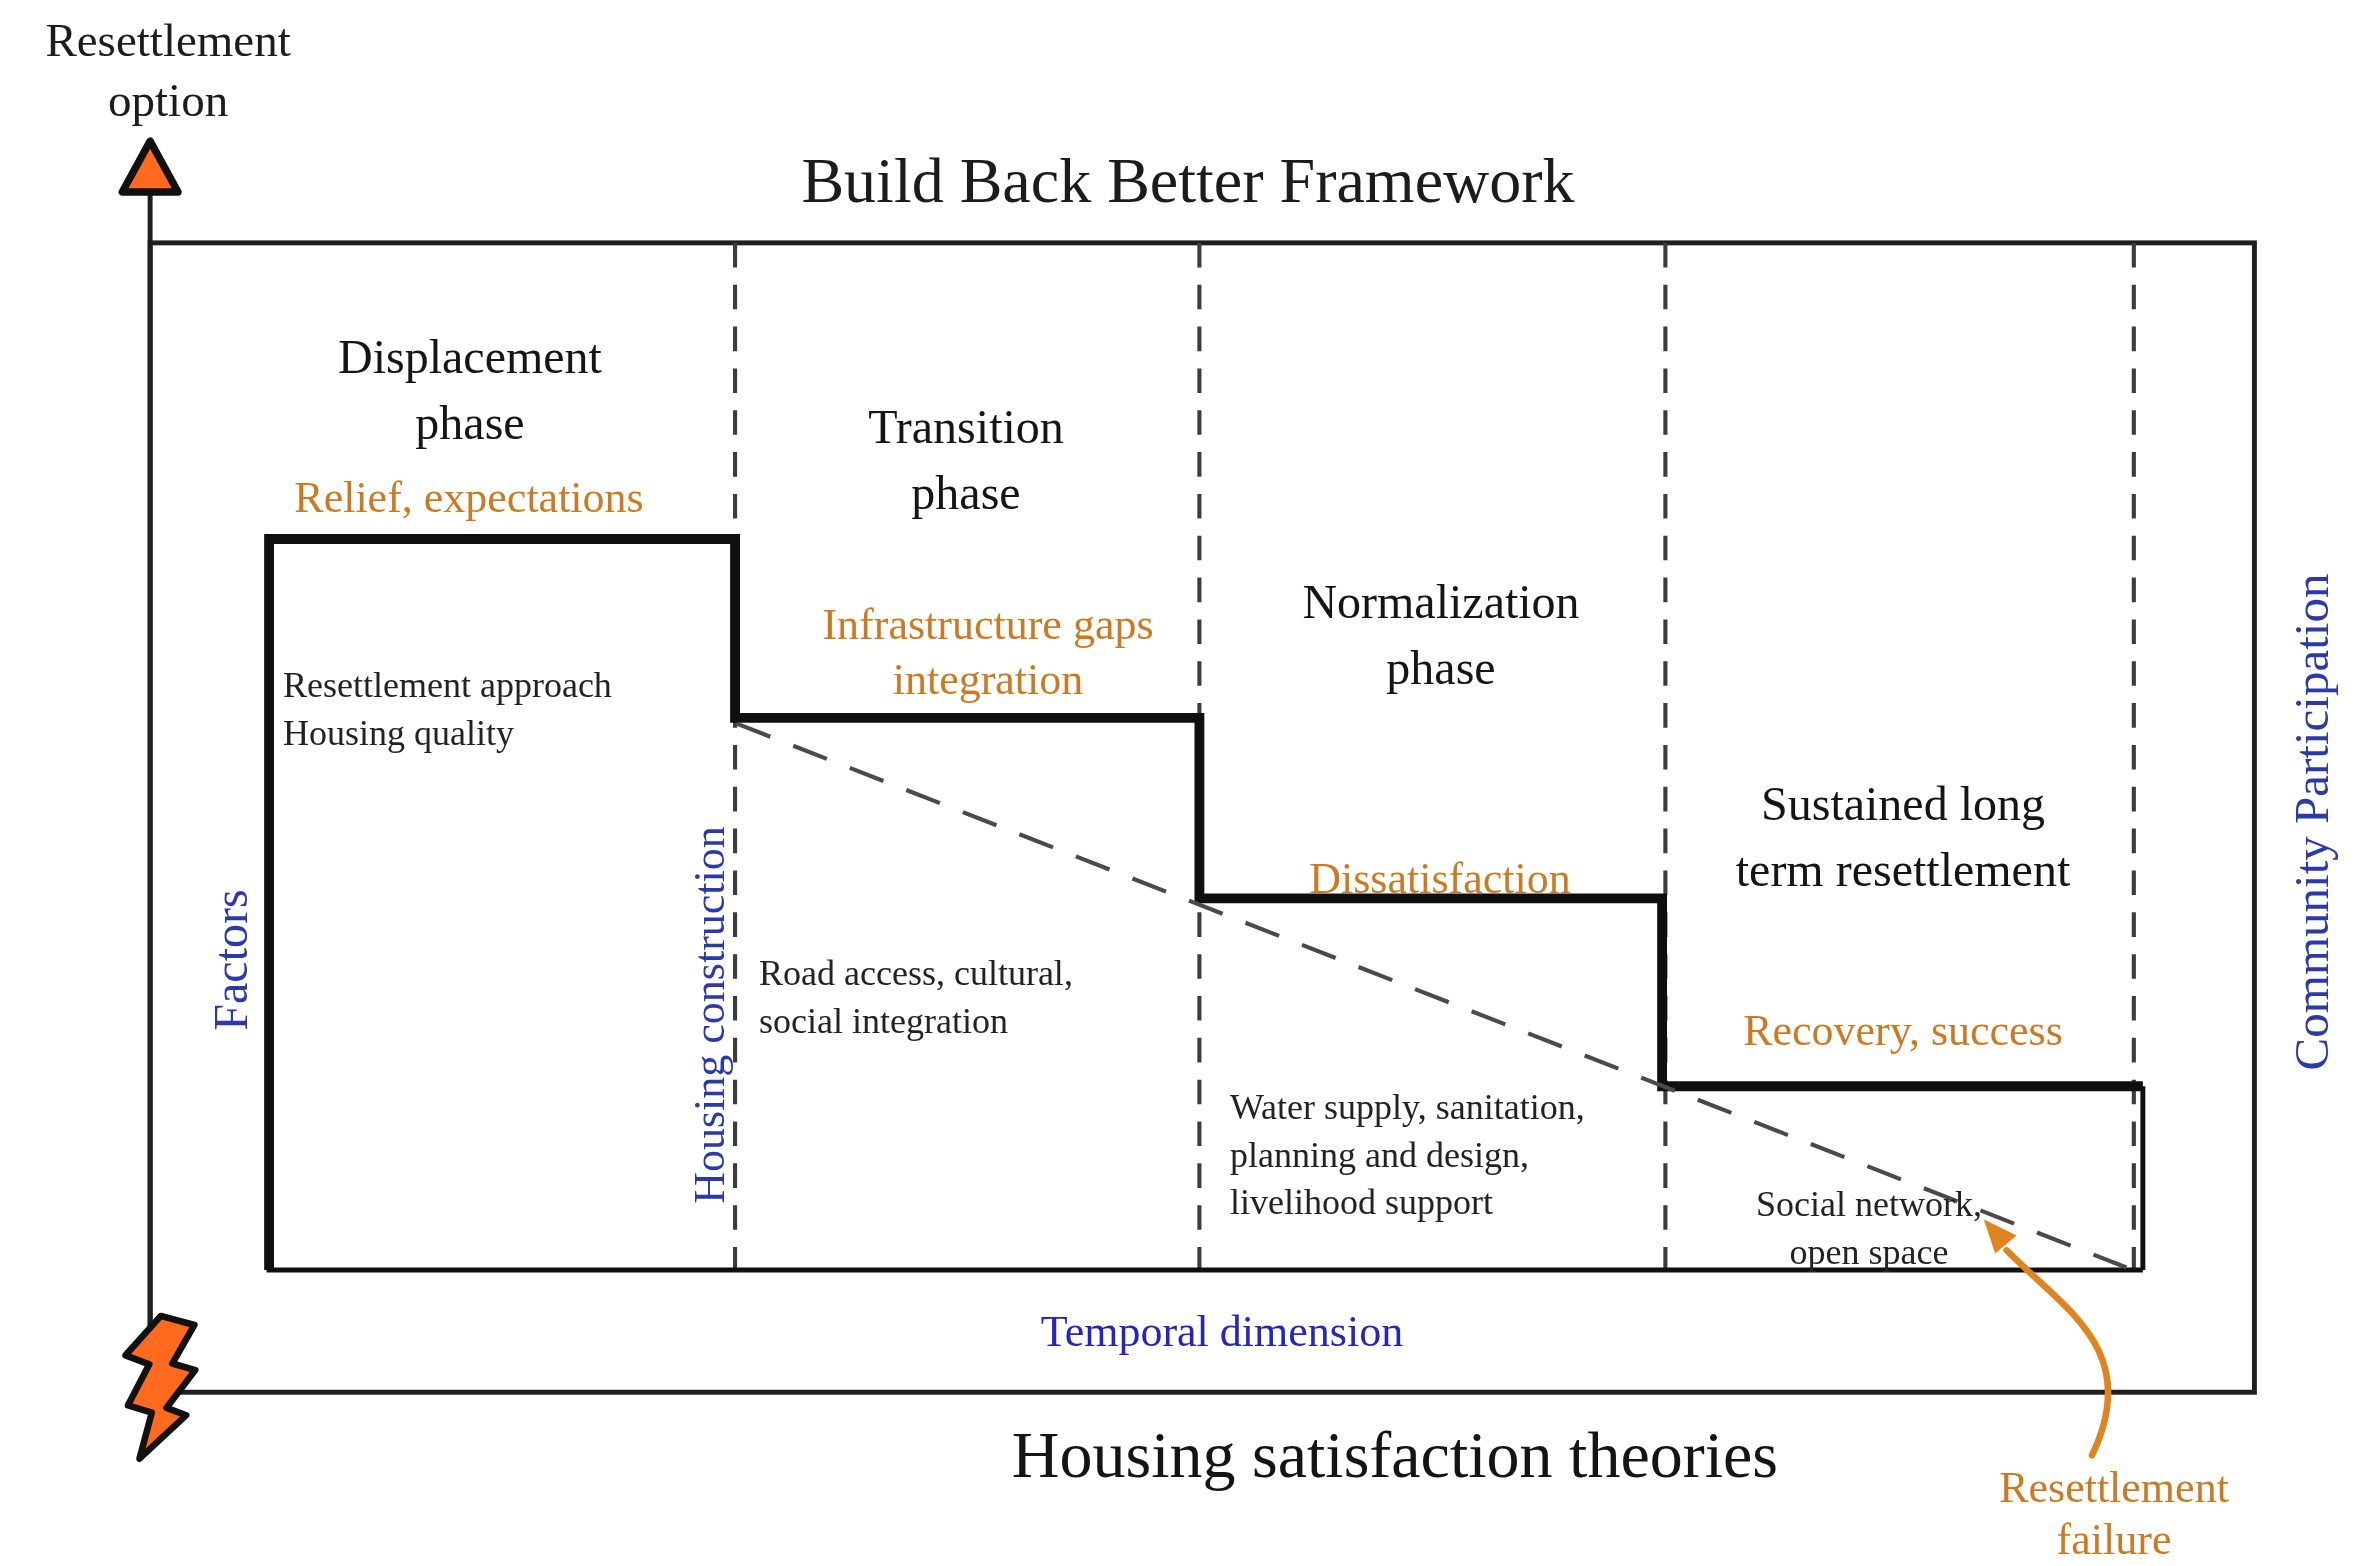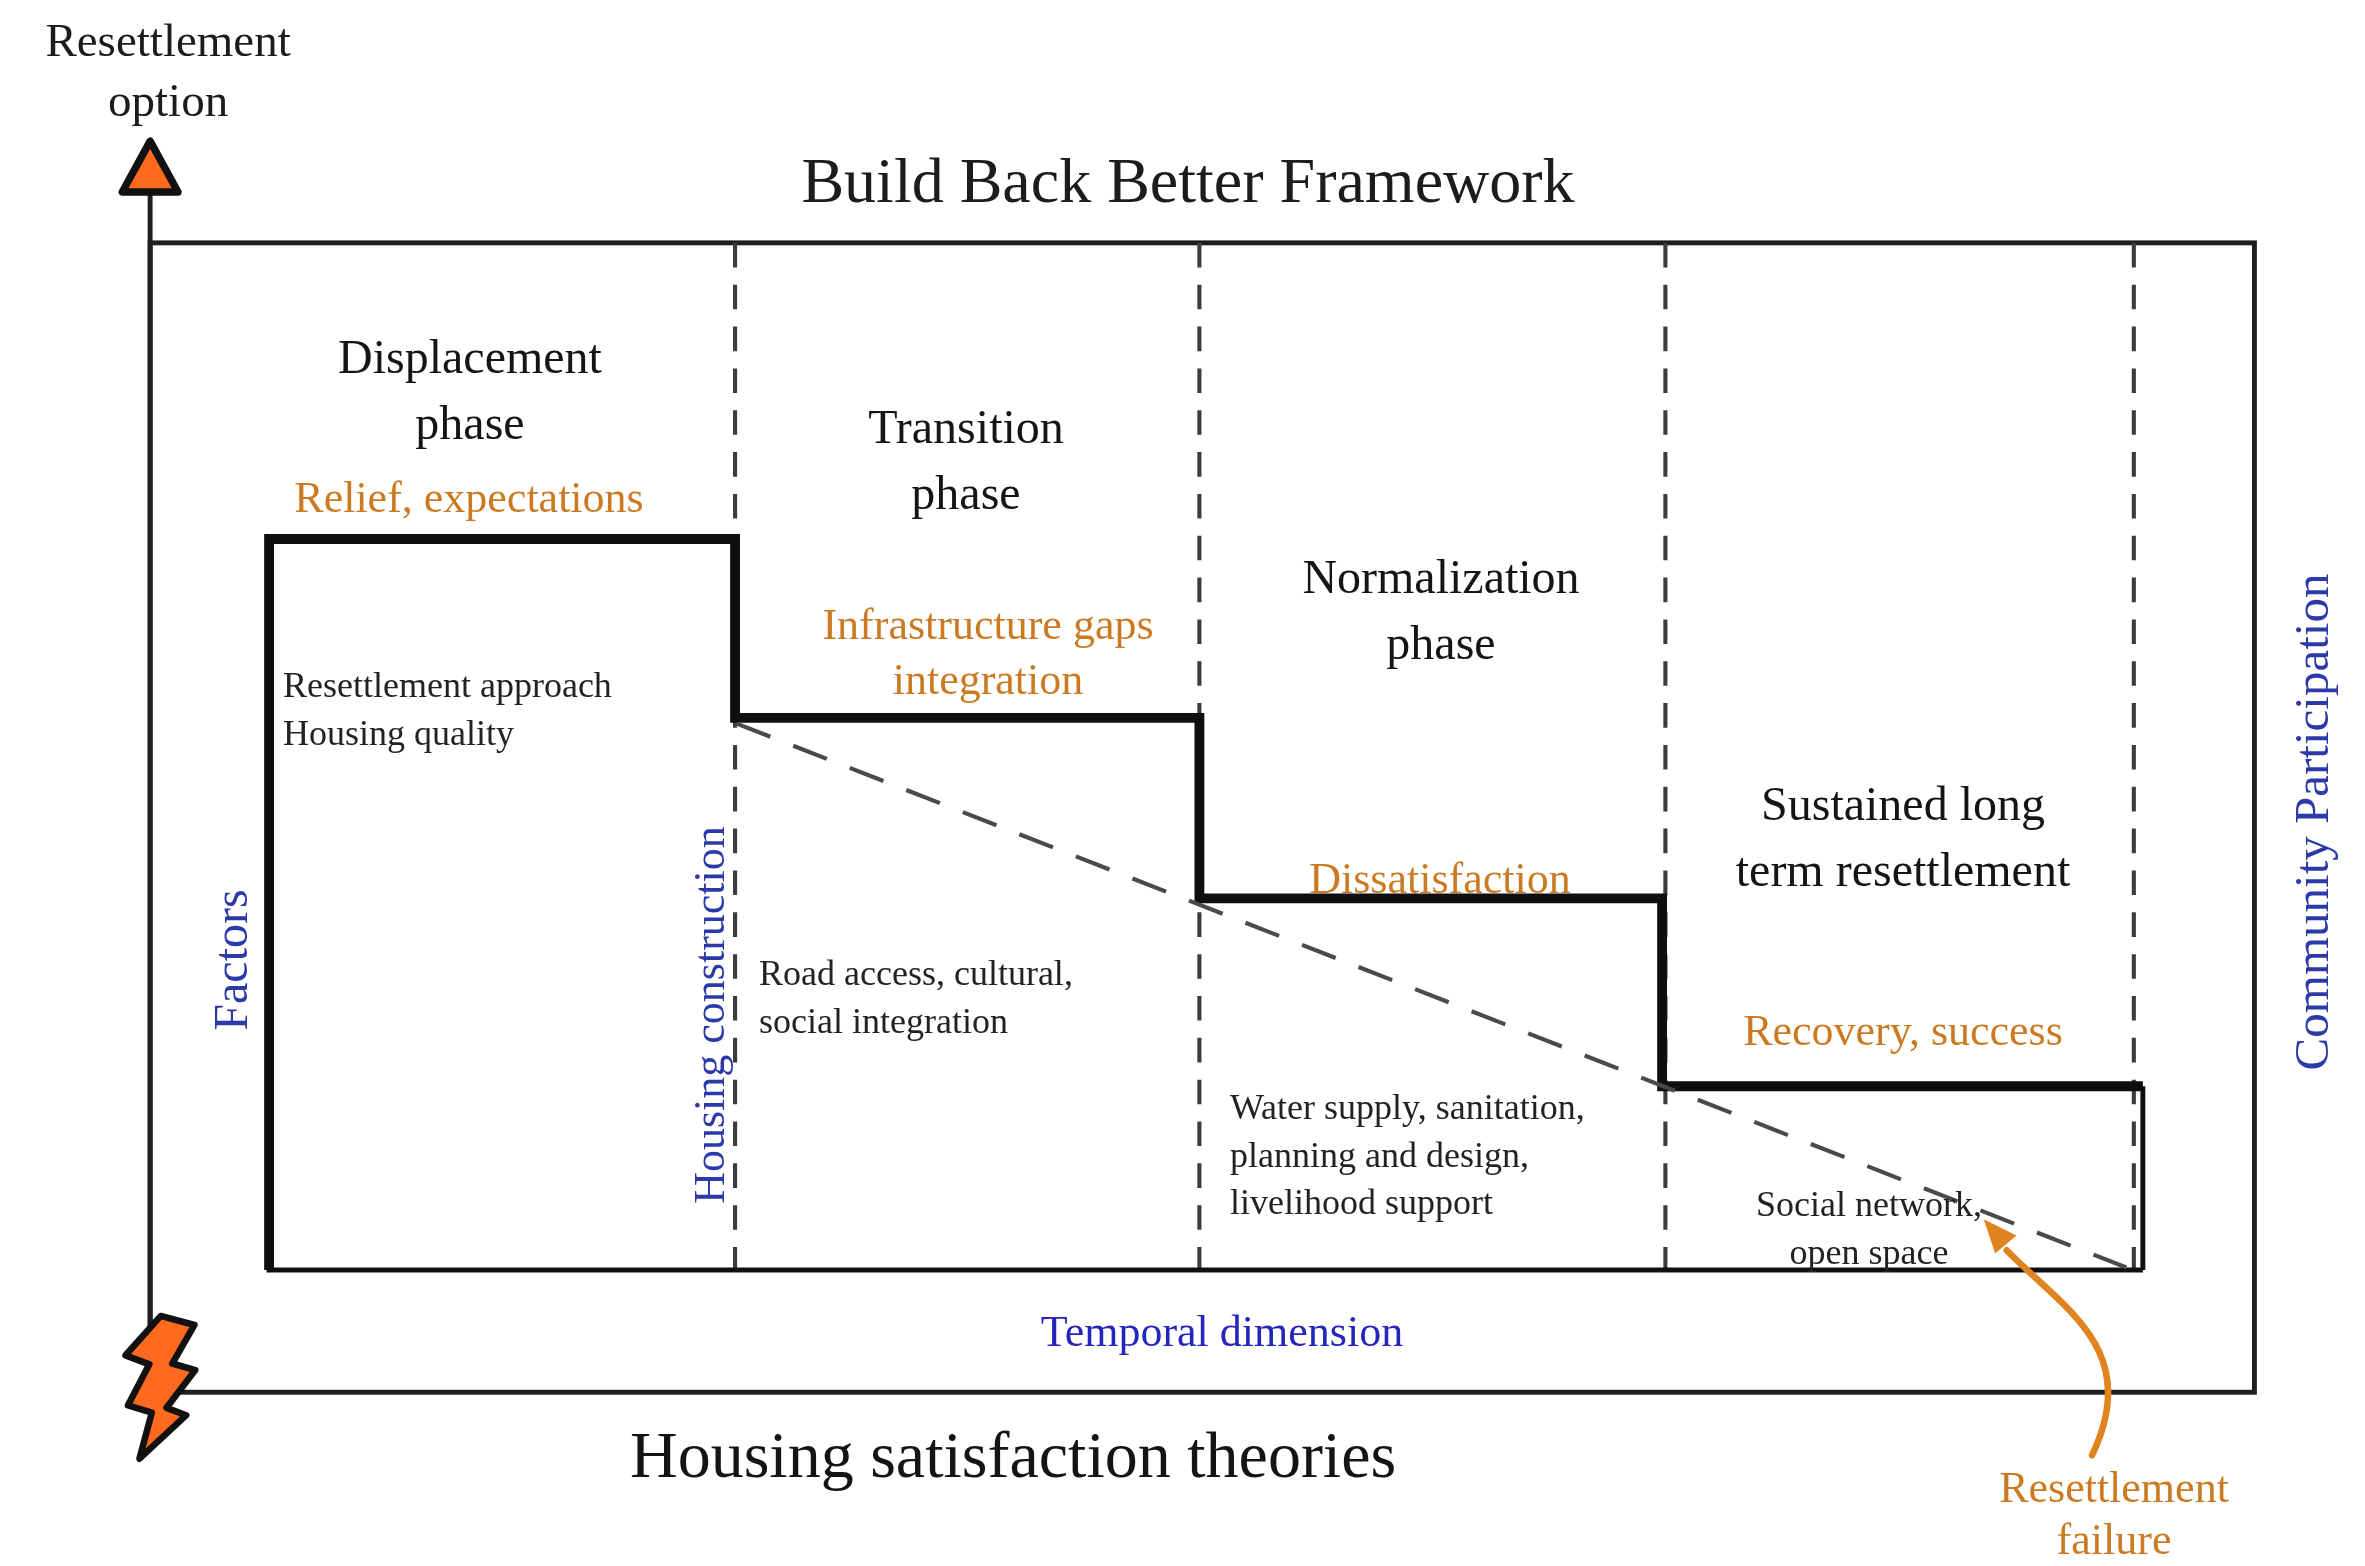--- a/index.html
+++ b/index.html
@@ -19,21 +19,21 @@
     left:532px;top:144px;width:1312px;
     font-size:64px;text-align:center;color:#1c1c1c;
   }
   .y-axis-label{
     left:4.1px;top:9.8px;width:328px;
     font-size:47px;line-height:1.28;text-align:center;color:#1c1c1c;
   }
   .phase-label{font-size:48px;line-height:1.38;width:574px;text-align:center;color:#151515;}
   .p0{left:183px;top:324px;}
   .p1{left:679px;top:394px;}
-  .p2{left:1154px;top:544px;}
+  .p2{left:1154px;top:569px;}
   .p3{left:1616px;top:771px;}
 
   .highlight{font-size:44px;line-height:1.24;width:574px;text-align:center;color:var(--c-orange,#cc7a22);}
   .h0{left:182px;top:471px;}
   .h1{left:701px;top:598px;}
   .h2{left:1153px;top:819px;margin-top:33px;}
   .h3{left:1616px;top:1004px;text-align:center;}
 
   .factors-text{font-size:36px;line-height:1.32;color:#222;}
   .f0{left:283px;top:632px;margin-top:30px;}
@@ -52,21 +52,21 @@
   .housing-construction > span{font-size:44px;}
   .community-participation{left:2311px;top:822px;}
   .community-participation > span{font-size:49px;}
 
   .temporal{
     left:935px;top:1306px;width:574px;
     font-size:44px;text-align:center;color:var(--c-temporal,#2525bb);
   }
   .bottom-label{
     left:630px;top:1417px;width:1148px;
-    font-size:66px;text-align:left;color:#141414;
+    font-size:66px;text-align:right;color:#141414;
   }
   .failure{
     left:1868px;top:1462px;width:492px;
     font-size:44px;line-height:1.18;text-align:center;color:var(--c-orange,#cc7a22);
   }
 
   
   .frame{fill:none;stroke:#1f1f1f;stroke-width:6;}
   .yaxis{stroke:#1f1f1f;stroke-width:6;}
   .yarrow{fill:var(--c-bolt,#ff6a1e);stroke:#111;stroke-width:9;stroke-linejoin:round;}

